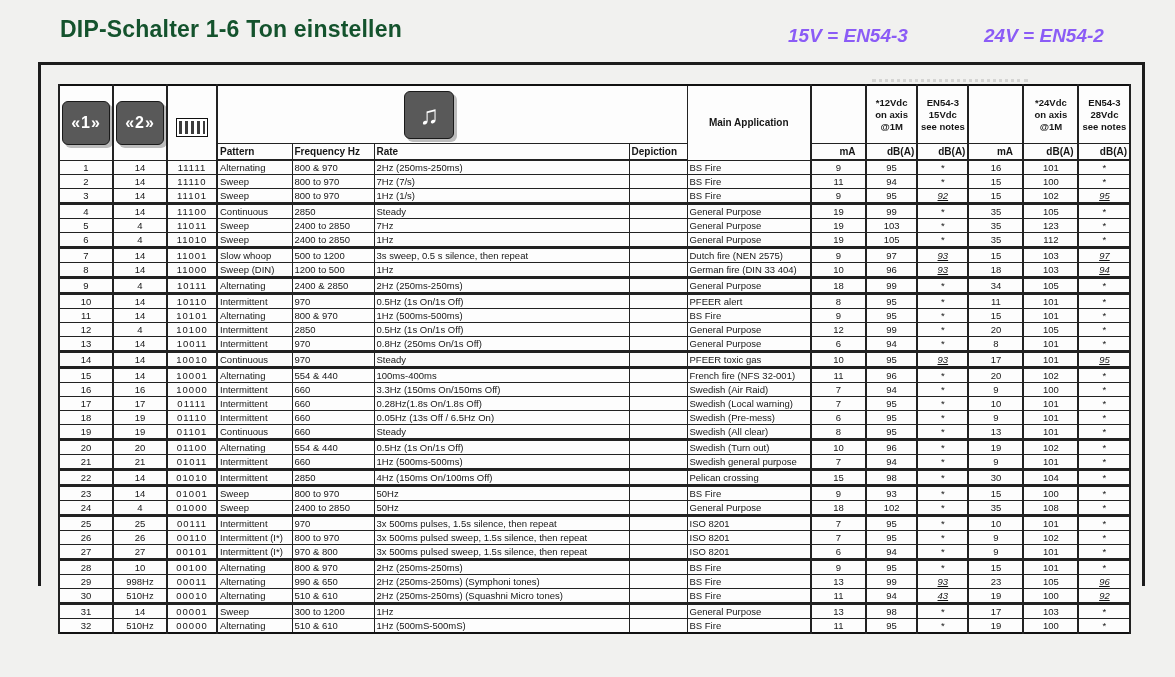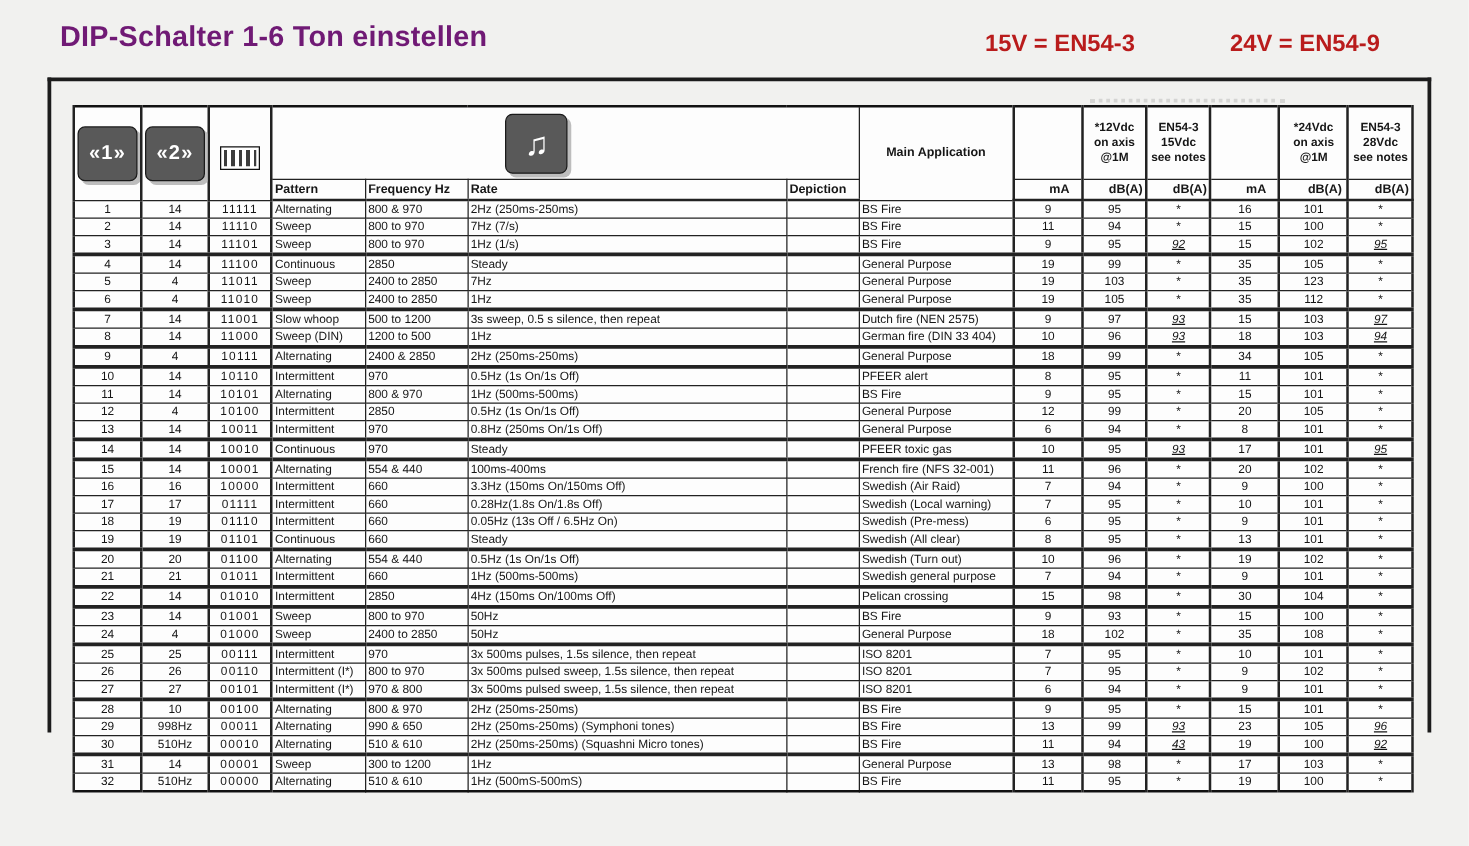--- a/index.html
+++ b/index.html
@@ -3,25 +3,25 @@
 <meta charset="utf-8">
 <style>
   html,body{margin:0;padding:0;}
   body{
     width:1175px;height:677px;position:relative;overflow:hidden;
     background:#f1f1ef;
     font-family:"Liberation Sans", sans-serif;
     color:#141414;
   }
   .title{
-    position:absolute;left:48px;top:16px;
-    font-size:23px;font-weight:bold;color:#701a75;letter-spacing:.2px;
+    position:absolute;left:60px;top:16px;
+    font-size:23px;font-weight:bold;color:#14532d;letter-spacing:.2px;
   }
   .vnote{
-    position:absolute;top:25px;font-size:19px;font-weight:bold;color:#b91c1c;white-space:nowrap;
+    position:absolute;top:25px;font-size:19px;font-weight:bold;color:#8b5cf6;white-space:nowrap;font-style:italic;
   }
   .vnote.v15{left:788px;}
   .vnote.v24{left:984px;}
 
   .outer-frame{
     position:absolute;left:38px;top:62px;width:1101px;height:521px;
     border:3px solid #1c1c1c;border-bottom:none;
   }
 
   table.tone-table{
@@ -79,21 +79,21 @@
   .faded-artifact{
     position:absolute;left:872px;top:79px;width:156px;height:0;
     border-top:3px dotted #cfcfcd;opacity:.8;
   }
 </style>
 </head>
 <body>
 
 <div class="title">DIP-Schalter 1-6 Ton einstellen</div>
 <div class="vnote v15">15V = EN54-3</div>
-<div class="vnote v24">24V = EN54-9</div>
+<div class="vnote v24">24V = EN54-2</div>
 
 <div class="outer-frame"></div>
 <div class="faded-artifact"></div>
 
 <table class="tone-table">
   <colgroup>
     <col style="width:52px">
       <col style="width:53px">
       <col style="width:50px">
     <col style="width:75px">

